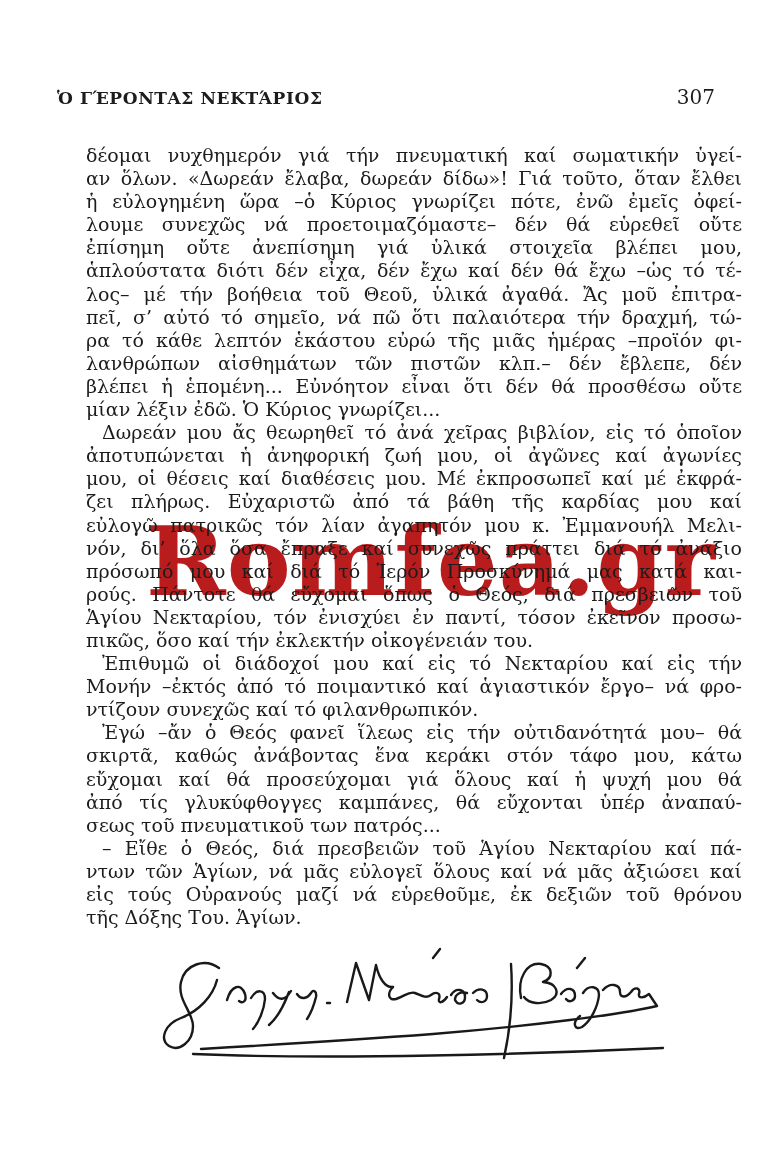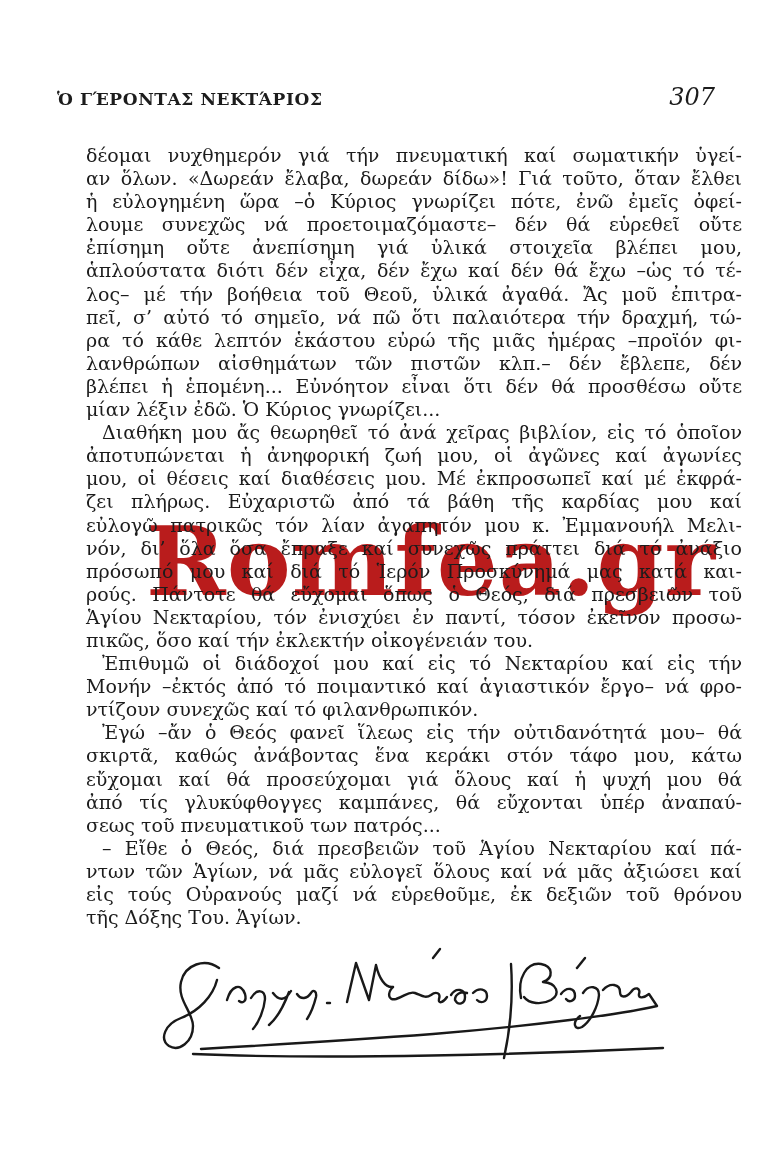--- a/index.html
+++ b/index.html
@@ -26,24 +26,23 @@
     align-items: baseline;
     z-index: 2;
   }
   .header-title {
     font-size: 17px;
     font-weight: 700;
     letter-spacing: 0.6px;
     line-height: 20px;
   }
   .header-page-number {
-    font-size: 24px;
+    font-size: 20px;
     font-weight: 400;
     line-height: 20px;
-    font-style: italic;
   }
   .watermark {
     position: absolute;
     left: 146px;
     top: 512px;
     font-size: 96px;
     line-height: 100px;
     font-weight: 700;
     color: #b91c1c;
     letter-spacing: 1px;
@@ -109,21 +108,21 @@
         <div class="text-line">ἐπίσημη οὔτε ἀνεπίσημη γιά ὑλικά στοιχεῖα βλέπει μου,</div>
         <div class="text-line">ἁπλούστατα διότι δέν εἶχα, δέν ἔχω καί δέν θά ἔχω –ὡς τό τέ-</div>
         <div class="text-line">λος– μέ τήν βοήθεια τοῦ Θεοῦ, ὑλικά ἀγαθά. Ἄς μοῦ ἐπιτρα-</div>
         <div class="text-line">πεῖ, σ’ αὐτό τό σημεῖο, νά πῶ ὅτι παλαιότερα τήν δραχμή, τώ-</div>
         <div class="text-line">ρα τό κάθε λεπτόν ἑκάστου εὐρώ τῆς μιᾶς ἡμέρας –προϊόν φι-</div>
         <div class="text-line">λανθρώπων αἰσθημάτων τῶν πιστῶν κλπ.– δέν ἔβλεπε, δέν</div>
         <div class="text-line">βλέπει ἡ ἑπομένη... Εὐνόητον εἶναι ὅτι δέν θά προσθέσω οὔτε</div>
         <div class="text-line text-line-last">μίαν λέξιν ἐδῶ. Ὁ Κύριος γνωρίζει...</div>
       </div>
     <div class="para indent">
-        <div class="text-line">Διαθήκη μου ἄς θεωρηθεῖ τό ἀνά χεῖρας βιβλίον, εἰς τό ὁποῖον</div>
+        <div class="text-line">Δωρεάν μου ἄς θεωρηθεῖ τό ἀνά χεῖρας βιβλίον, εἰς τό ὁποῖον</div>
         <div class="text-line">ἀποτυπώνεται ἡ ἀνηφορική ζωή μου, οἱ ἀγῶνες καί ἀγωνίες</div>
         <div class="text-line">μου, οἱ θέσεις καί διαθέσεις μου. Μέ ἐκπροσωπεῖ καί μέ ἐκφρά-</div>
         <div class="text-line">ζει πλήρως. Εὐχαριστῶ ἀπό τά βάθη τῆς καρδίας μου καί</div>
         <div class="text-line">εὐλογῶ πατρικῶς τόν λίαν ἀγαπητόν μου κ. Ἐμμανουήλ Μελι-</div>
         <div class="text-line">νόν, δι’ ὅλα ὅσα ἔπραξε καί συνεχῶς πράττει διά τό ἀνάξιο</div>
         <div class="text-line">πρόσωπό μου καί διά τό Ἱερόν Προσκύνημά μας κατά και-</div>
         <div class="text-line">ρούς. Πάντοτε θά εὔχομαι ὅπως ὁ Θεός, διά πρεσβειῶν τοῦ</div>
         <div class="text-line">Ἁγίου Νεκταρίου, τόν ἐνισχύει ἐν παντί, τόσον ἐκεῖνον προσω-</div>
         <div class="text-line text-line-last">πικῶς, ὅσο καί τήν ἐκλεκτήν οἰκογένειάν του.</div>
       </div>

